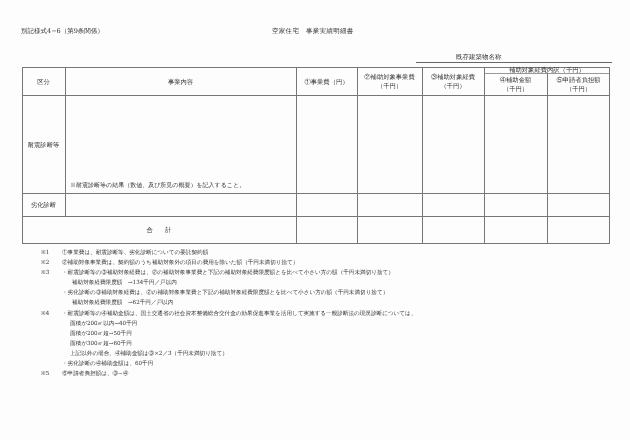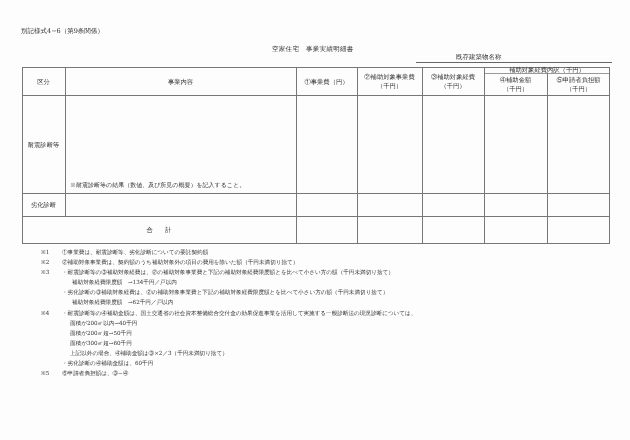--- a/index.html
+++ b/index.html
@@ -2,21 +2,21 @@
 <html><head>
 <meta charset="utf-8">
 <style>
   html, body { margin:0; padding:0; }
   body {
     width:630px; height:440px; background:#fdfdfd; position:relative; overflow:hidden;
     font-family: "DejaVu Serif", "Liberation Serif", serif; color:#333;
   }
   .abs { position:absolute; white-space:nowrap; }
   .form-no { left:21px; top:27px; font-size:6.5px; }
-  .title { left:272px; top:45px; font-size:6.5px; letter-spacing:0.3px; }
+  .title { left:272px; top:27px; font-size:6.5px; letter-spacing:0.3px; }
   .bldg { left:416px; top:53px; font-size:6.5px; width:196px; border-bottom:1px solid #666; height:9px; }
   .bldg span { text-decoration:none;padding-left:40px; }
   .line { position:absolute; background:#777; }
   .cell-text { position:absolute; font-size:6.3px; text-align:center; line-height:9px; white-space:nowrap; }
   .note { position:absolute; font-size:5.6px; white-space:nowrap; line-height:8px; }
 </style>
 </head>
 <body>
 
 <div class="abs form-no">別記様式4−6（第9条関係）</div>

